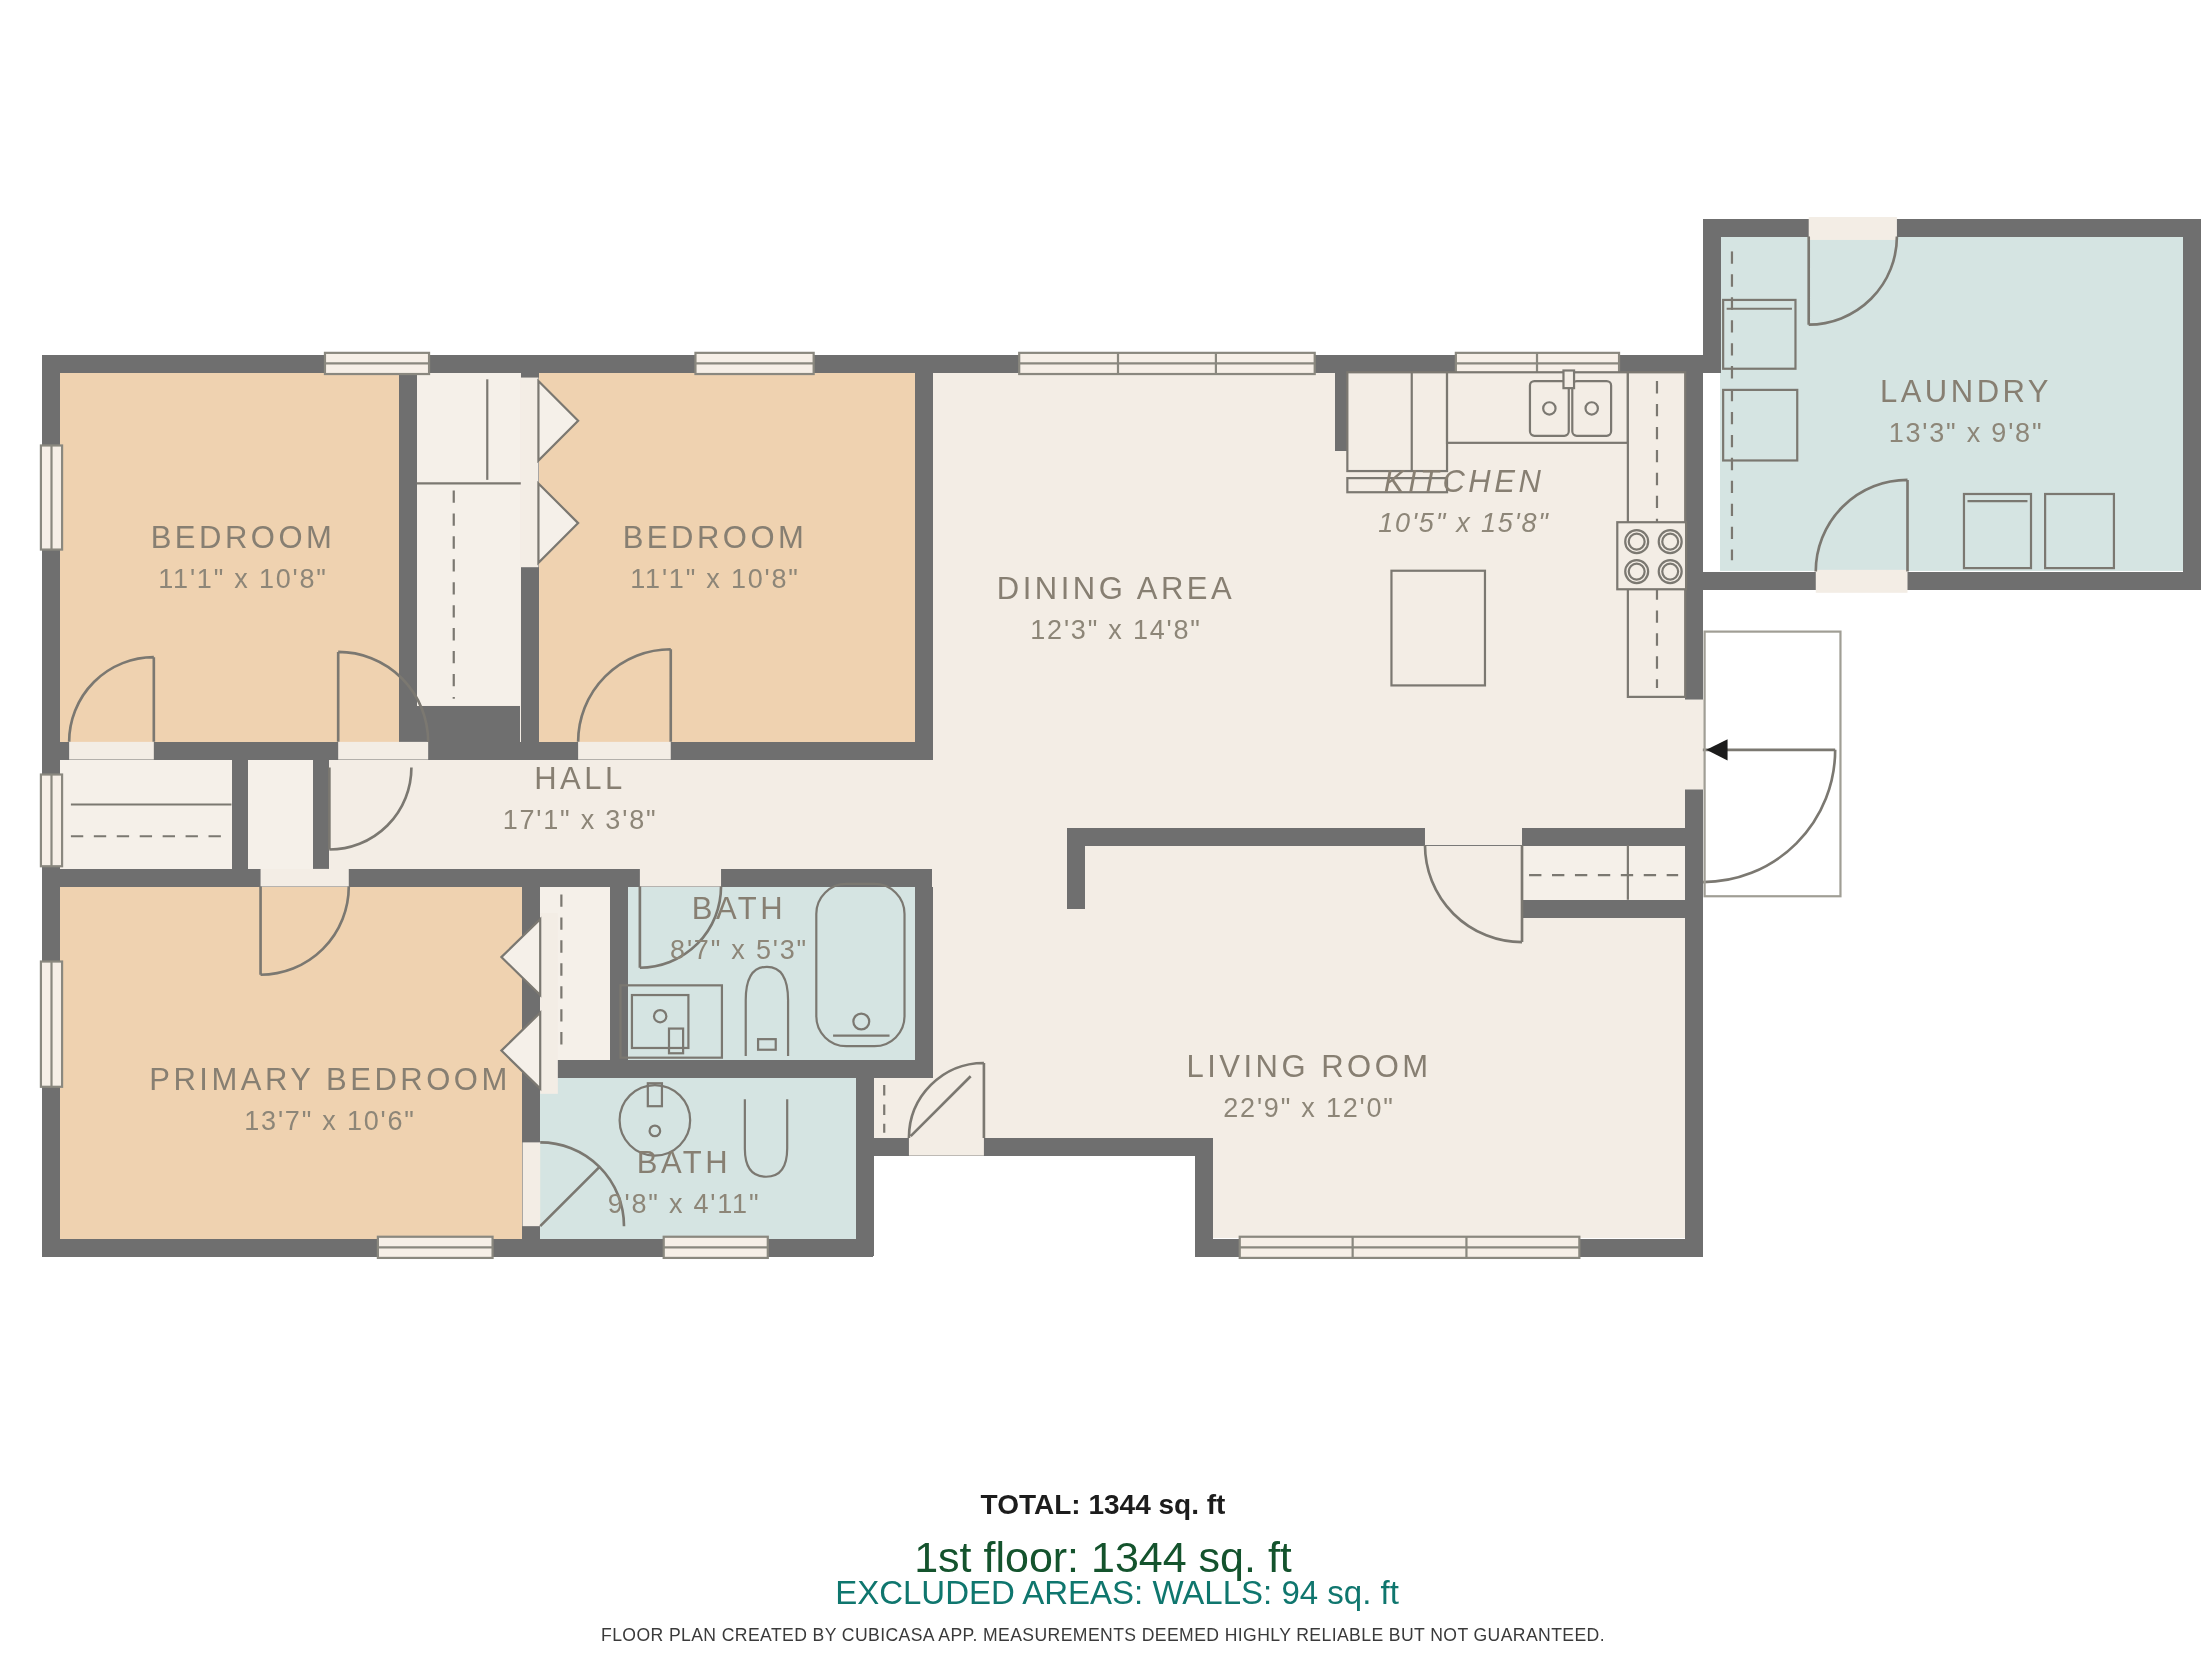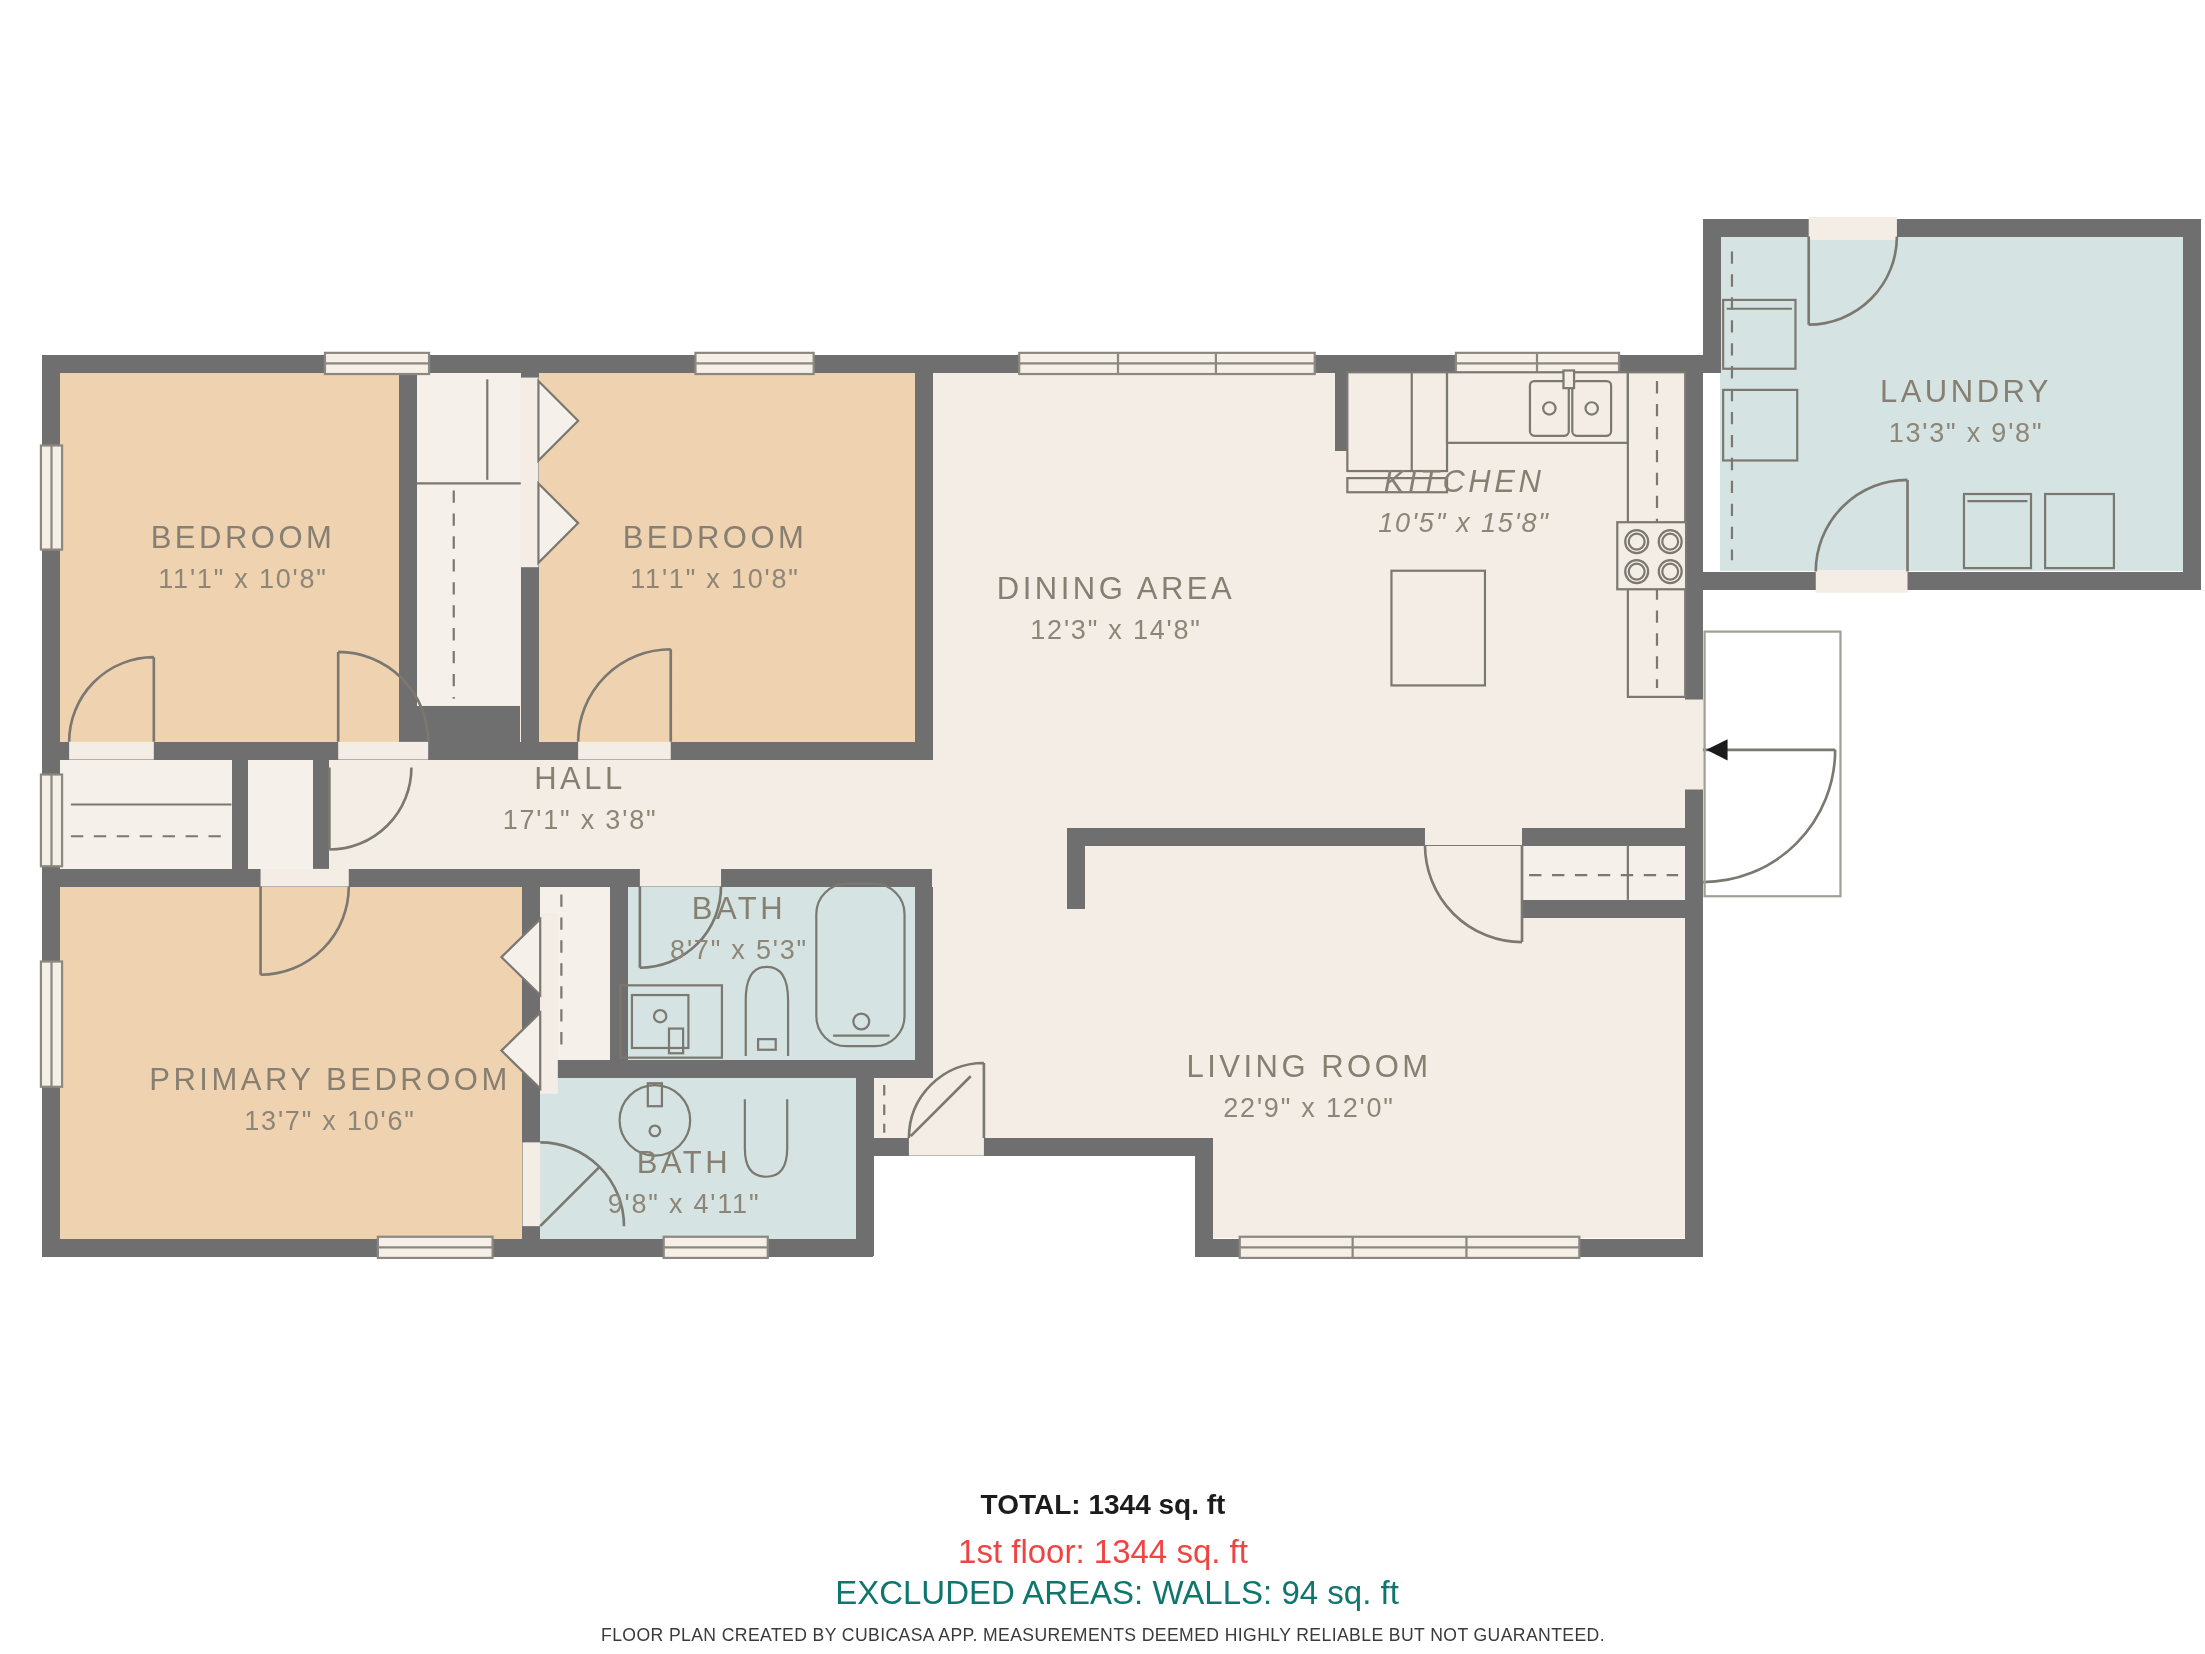--- a/index.html
+++ b/index.html
@@ -6,21 +6,21 @@
   #page{position:relative;width:2206px;height:1654px;background:#ffffff;overflow:hidden;
         font-family:"Liberation Sans",sans-serif;}
   .fill{position:absolute;}
   .wall{position:absolute;background:#6f6f6f;}
   svg.overlay{position:absolute;left:0;top:0;width:2206px;height:1654px;pointer-events:none;}
   .rlabel{position:absolute;transform:translate(-50%,-50%);text-align:center;color:#877f72;white-space:nowrap;}
   .rname{font-size:31px;letter-spacing:3.5px;}
   .rdims{font-size:27px;letter-spacing:1.8px;margin-top:8px;color:#8d8678;}
   .fline{position:absolute;left:0;width:2206px;text-align:center;color:#1c1c1c;}
   .f-total{top:1489px;font-size:28px;font-weight:700;}
-  .f-floor{top:1533px;font-size:33px;color:#ef4444;}
+  .f-floor{top:1533px;font-size:43px;color:#14532d;}
   .f-excl{top:1574px;font-size:33px;color:#0f766e;padding-left:14px;}
   .f-disc{top:1625px;font-size:17.6px;color:#3a3a3a;letter-spacing:0.4px;}
 </style>
 </head>
 <body>
 
 <div id="page">
 
   <div>
     <div class="fill" style="left:60px;top:372px;width:1625px;height:866px;background:#f3ede5;"></div>

